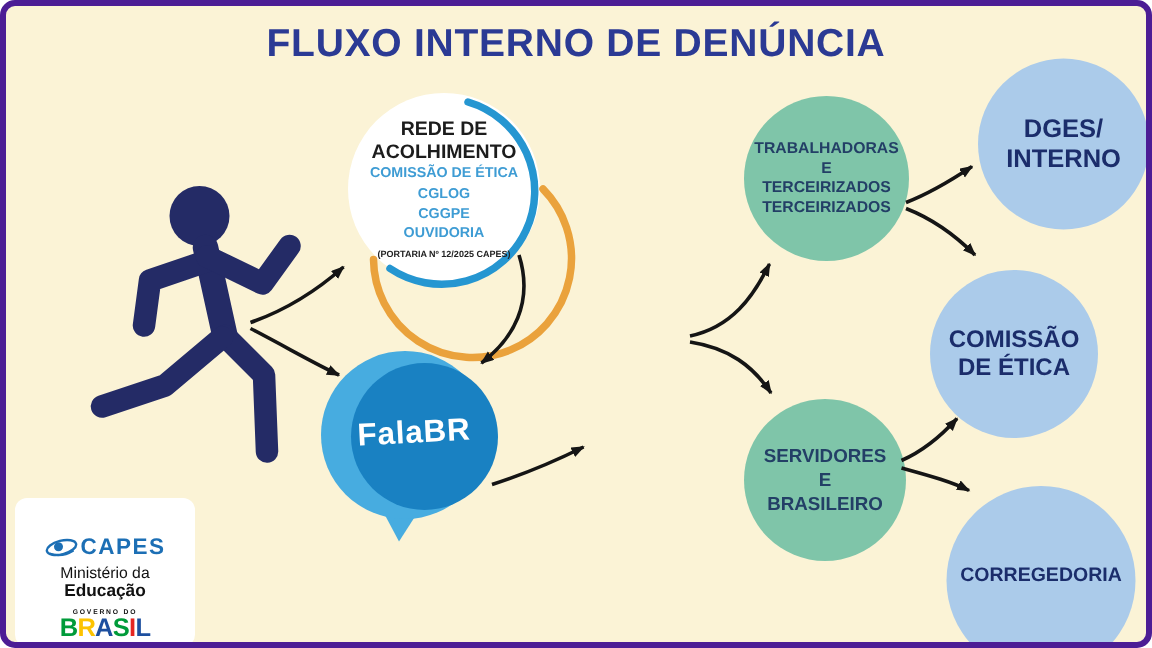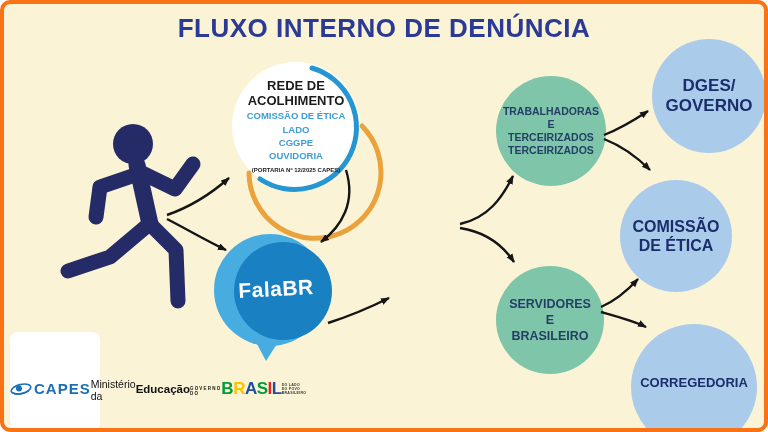--- a/index.html
+++ b/index.html
@@ -1,41 +1,41 @@
 <!DOCTYPE html>
 <html><head>
 <meta charset="utf-8">
 <style>
   html,body{margin:0;padding:0;background:#fff;font-family:"Liberation Sans",sans-serif;}
-  #canvas{position:relative;width:768px;height:432px;background:#FBF3D6;border:4px solid #f97316;
+  #canvas{position:relative;width:768px;height:432px;background:#FBF3D6;border:4px solid #4c1d95;
           box-sizing:border-box;border-radius:10px;overflow:hidden;}
   #title{position:absolute;top:9px;left:0;width:100%;text-align:center;
          font-size:26px;font-weight:800;letter-spacing:.5px;color:#2B3A94;}
   .circle{position:absolute;border-radius:50%;display:flex;flex-direction:column;
           align-items:center;justify-content:center;text-align:center;font-weight:bold;z-index:1;}
   .blue{background:#ABCBEA;color:#1B2D6B;}
   .green{background:#7FC5A9;color:#233F66;}
   #denuncia{left:342px;top:181px;width:114px;height:114px;font-size:18px;letter-spacing:.5px;}
-  #trab{left:492px;top:72px;width:110px;height:110px;font-size:10.5px;line-height:1.25;}
+  #trab{left:492px;top:60px;width:110px;height:110px;font-size:10.5px;line-height:1.25;}
   #serv{left:492px;top:262px;width:108px;height:108px;font-size:12.5px;line-height:1.3;}
   #dges{left:648px;top:35px;width:114px;height:114px;font-size:17px;line-height:1.2;}
   #comissao{left:616px;top:176px;width:112px;height:112px;font-size:16px;line-height:1.2;text-align:right;}
   #correg{left:627px;top:320px;width:126px;height:126px;font-size:13px;padding-bottom:10px;box-sizing:border-box;}
   #svg-layer{position:absolute;left:0;top:0;width:768px;height:432px;z-index:2;pointer-events:none;}
   #rede-text{position:absolute;left:230px;top:60px;width:124px;height:124px;z-index:3;
              display:flex;flex-direction:column;align-items:center;justify-content:center;text-align:center;}
   #rede-text .t{font-size:13px;font-weight:800;color:#1c1c1c;line-height:1.15;}
   #rede-text .item{font-size:9.5px;font-weight:bold;color:#3E9CD4;line-height:1.4;}
   #rede-text .note{font-size:6px;font-weight:bold;color:#222;margin-top:4px;}
   #falabr-text{position:absolute;left:216px;top:262px;width:112px;height:46px;z-index:3;
                display:flex;align-items:center;justify-content:center;
                color:#fff;font-size:21px;font-weight:800;transform:rotate(-3deg);letter-spacing:.5px;}
-  #gov-box{position:absolute;left:6px;top:328px;width:90px;height:99px;background:#fff;
-           border-radius:8px;z-index:3;display:flex;flex-direction:row;align-items:center;
-           justify-content:flex-start;padding-top:14px;box-sizing:border-box;}
+  #gov-box{position:absolute;left:6px;top:328px;width:120px;height:99px;background:#fff;
+           border-radius:8px;z-index:3;display:flex;flex-direction:column;align-items:center;
+           justify-content:flex-start;padding-top:24px;box-sizing:border-box;}
   .capes-row{display:flex;align-items:center;gap:2px;}
   .capes-word{color:#1C6FB5;font-weight:800;font-size:15px;letter-spacing:1px;}
   .min1{font-size:10.5px;color:#111;margin-top:3px;}
   .min2{font-size:11.5px;color:#111;font-weight:700;}
   .gov{font-size:4.5px;font-weight:700;letter-spacing:1.2px;color:#111;margin-top:5px;}
   .brasil{font-size:17px;font-weight:800;letter-spacing:-.5px;line-height:1;}
   .tagline{font-size:3.5px;font-weight:700;color:#333;letter-spacing:.3px;margin-top:1px;}
 </style>
 </head>
 <body>
@@ -53,21 +53,21 @@
   </div>
 
   <div class="circle green" id="serv">
     <span>SERVIDORES</span>
     <span>E</span>
     <span>BRASILEIRO</span>
   </div>
 
   <div class="circle blue" id="dges">
     <span>DGES/</span>
-    <span>GOVERNO</span>
+    <span>INTERNO</span>
   </div>
 
   <div class="circle blue" id="comissao">
     <span>COMISSÃO</span>
     <span>DE ÉTICA</span>
   </div>
 
   <div class="circle blue" id="correg">
     <span>CORREGEDORIA</span>
   </div>
@@ -111,21 +111,21 @@
       <path d="M600,135 C618,142 632,152 646,166" marker-end="url(#ah)"></path>
       <path d="M597,303 C613,296 624,286 634,275" marker-end="url(#ah)"></path>
       <path d="M597,308 C615,313 630,317 642,323" marker-end="url(#ah)"></path>
     </g>
   </svg>
 
   <div id="rede-text">
     <div class="t">REDE DE</div>
     <div class="t">ACOLHIMENTO</div>
     <div class="item">COMISSÃO DE ÉTICA</div>
-    <div class="item">LADO</div>
+    <div class="item">CGLOG</div>
     <div class="item">CGGPE</div>
     <div class="item">OUVIDORIA</div>
     <div class="note">(PORTARIA Nº 12/2025 CAPES)</div>
   </div>
 
   <div id="falabr-text">FalaBR</div>
 
   <div id="gov-box">
     <div class="capes-row">
       <svg width="22" height="16" viewBox="0 0 22 16">

